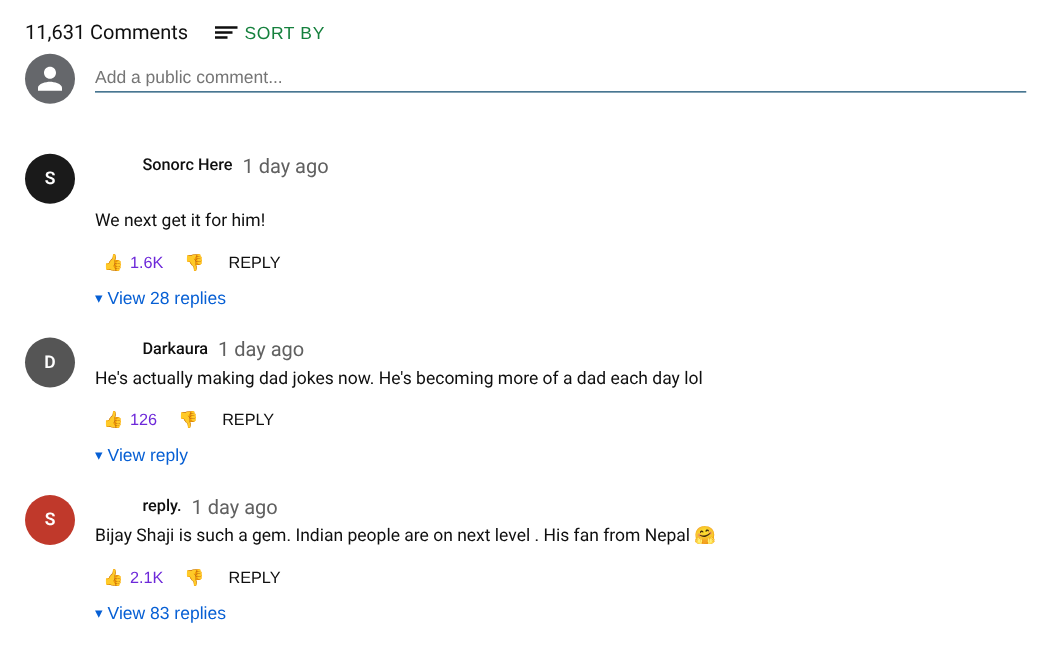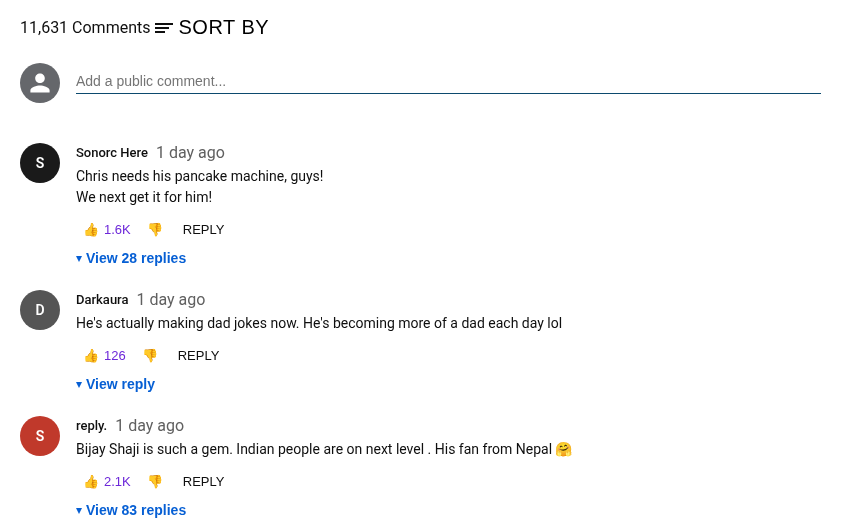--- a/index.html
+++ b/index.html
@@ -8,40 +8,39 @@
       background: #fff;
       color: #0f0f0f;
       font-size: 14px;
       width: 841px;
       min-height: 519px;
       padding: 16px 20px;
     }
 
     .comments-header {
       display: flex;
-      align-items: center;
-      gap: 4px;
-      margin-bottom: 24px;
+      gap: 21px;
+      margin-bottom: 8px;
     }
 
     .comments-count {
       font-size: 16px;
       font-weight: 400;
     }
 
     .sort-by-btn {
       display: flex;
       align-items: center;
       gap: 6px;
       cursor: pointer;
-      font-size: 20px;
+      font-size: 14px;
       font-weight: 500;
       background: none;
       border: none;
-      color: #000000;
+      color: #15803d;
       letter-spacing: 0.5px;
     }
 
     .sort-icon {
       display: flex;
       flex-direction: column;
       gap: 2px;
     }
 
     .sort-icon span {
@@ -115,20 +114,21 @@
       display: flex;
       align-items: center;
       gap: 8px;
       margin-bottom: 4px;
     }
 
     .comment-author {
       font-weight: 500;
       font-size: 13px;
       color: #0f0f0f;
+      margin-left: 38px;
     }
 
     .comment-time {
       font-size: 16px;
       color: #606060;
     }
 
     .comment-text {
       font-size: 14px;
       color: #0f0f0f;
@@ -172,21 +172,21 @@
     }
 
     .chevron-down {
       color: #065fd4;
       font-size: 12px;
     }
 
     .reply-link {
       color: #065fd4;
       font-size: 14px;
-      font-weight: 700;
+      font-weight: 400;
       background: none;
       border: none;
       cursor: pointer;
       padding: 0;
     }
 
     
     .avatar-sonorc { background: #1a1a1a; }
 
     .like-count {
@@ -234,21 +234,21 @@
   <div class="comment-item">
     <div class="comment-avatar-img avatar-sonorc" style="background:#1a1a1a; color:#fff; font-size:14px; font-weight:600; display:flex; align-items:center; justify-content:center; width:40px; height:40px; border-radius:50%; flex-shrink:0;">
       <span>S</span>
     </div>
     <div class="comment-body">
       <div class="comment-meta">
         <span class="comment-author">Sonorc Here</span>
         <span class="comment-time">1 day ago</span>
       </div>
       <div class="comment-text">
-        <span>Chris needs his pancake machine, guys!</span><br>
+        <br>
         <span>We next get it for him!</span>
       </div>
       <div class="comment-actions">
         <button class="action-btn">
           <span class="thumb-icon">👍</span>
           <span class="like-count">1.6K</span>
         </button>
         <button class="action-btn">
           <span class="thumb-icon">👎</span>
         </button>

